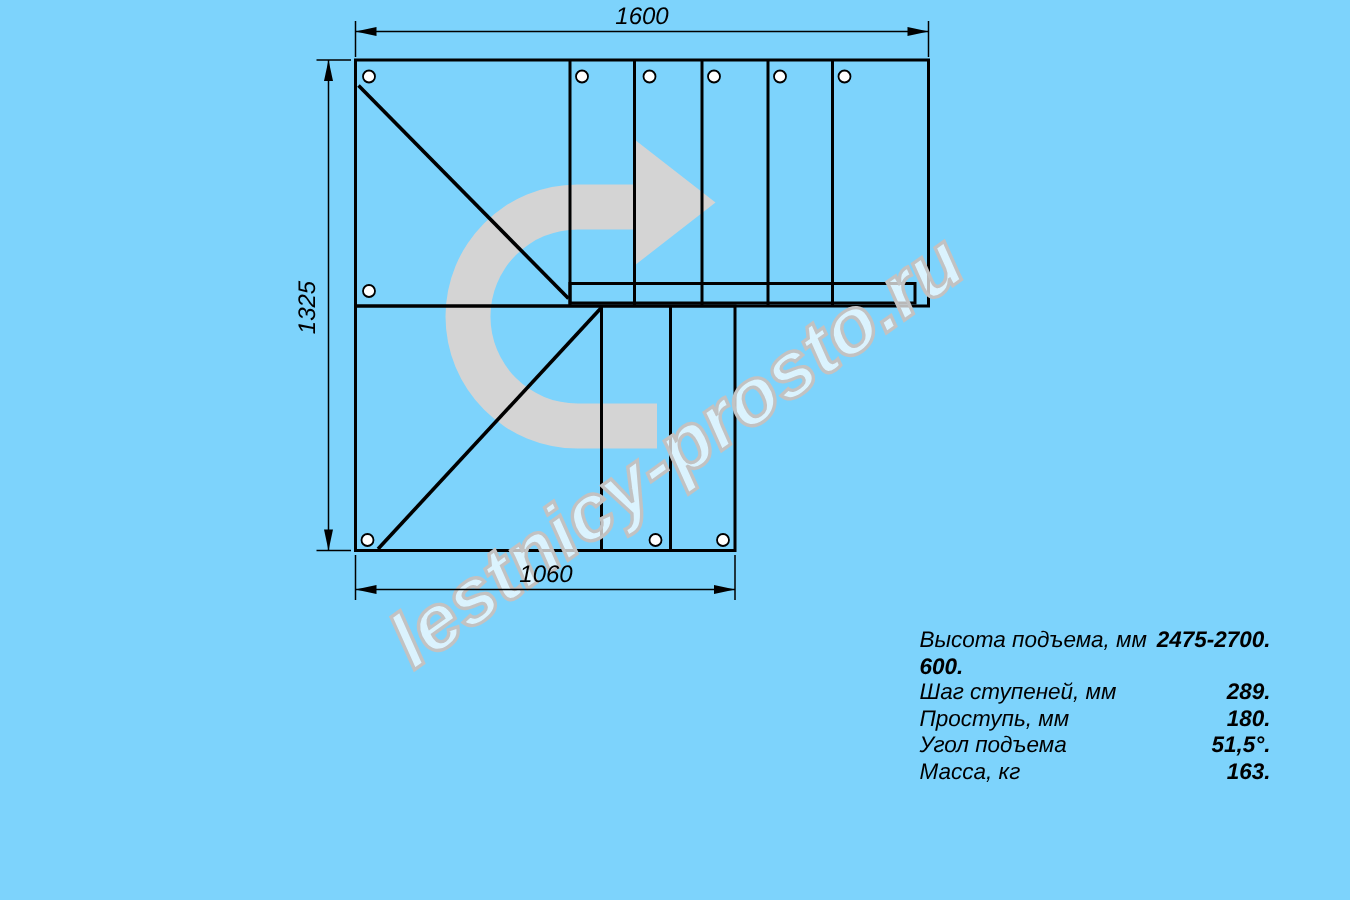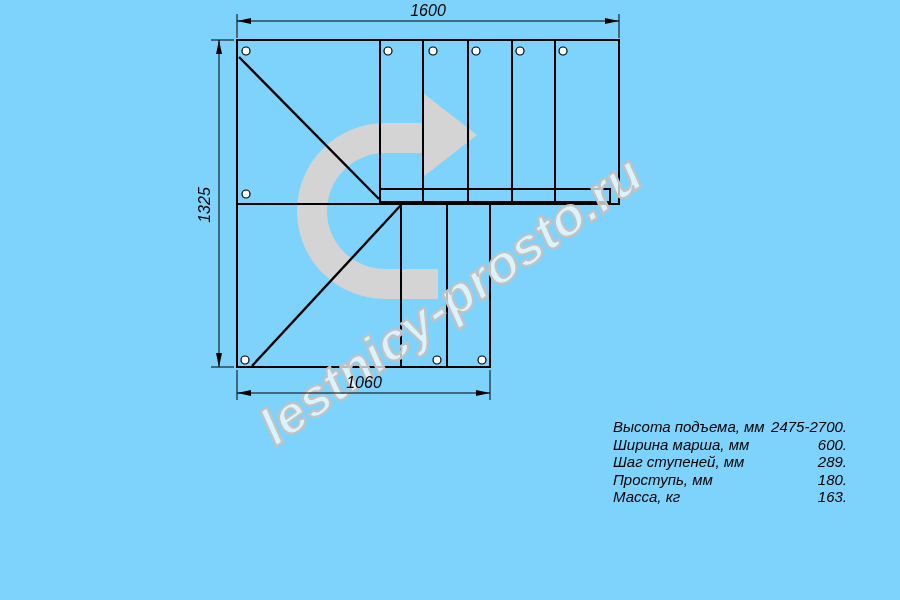--- a/index.html
+++ b/index.html
@@ -50,21 +50,21 @@
     font-style: italic;
     font-size: 15px;
     line-height: 17.5px;
     color: #000000;
   }
   .specs .row {
     display: flex;
     justify-content: space-between;
     white-space: nowrap;
   }
-  .specs .value { text-align: right; }
+  .specs .value { text-align: right; font-weight: bold; }
 </style>
 </head>
 <body>
 
 <div id="stage">
 
   <svg width="900" height="600" viewBox="0 0 900 600">
 
     <g>
       <path d="M 385 123
@@ -133,30 +133,33 @@
       <text class="dim-text" x="364" y="388" text-anchor="middle">1060</text>
     </g>
   </svg>
 
   <div class="specs">
     <div class="row">
       <span class="label">Высота подъема, мм</span>
       <span class="value">2475-2700.</span>
     </div>
     <div class="row">
-      <span class="label">Ширина марша, мм</span>
       <span class="value">600.</span>
     </div>
     <div class="row">
       <span class="label">Шаг ступеней, мм</span>
       <span class="value">289.</span>
     </div>
     <div class="row">
       <span class="label">Проступь, мм</span>
       <span class="value">180.</span>
     </div>
     <div class="row">
+      <span class="label">Угол подъема</span>
+      <span class="value">51,5°.</span>
+    </div>
+    <div class="row">
       <span class="label">Масса, кг</span>
       <span class="value">163.</span>
     </div>
   </div>
 
 </div>
 
 </body></html>

